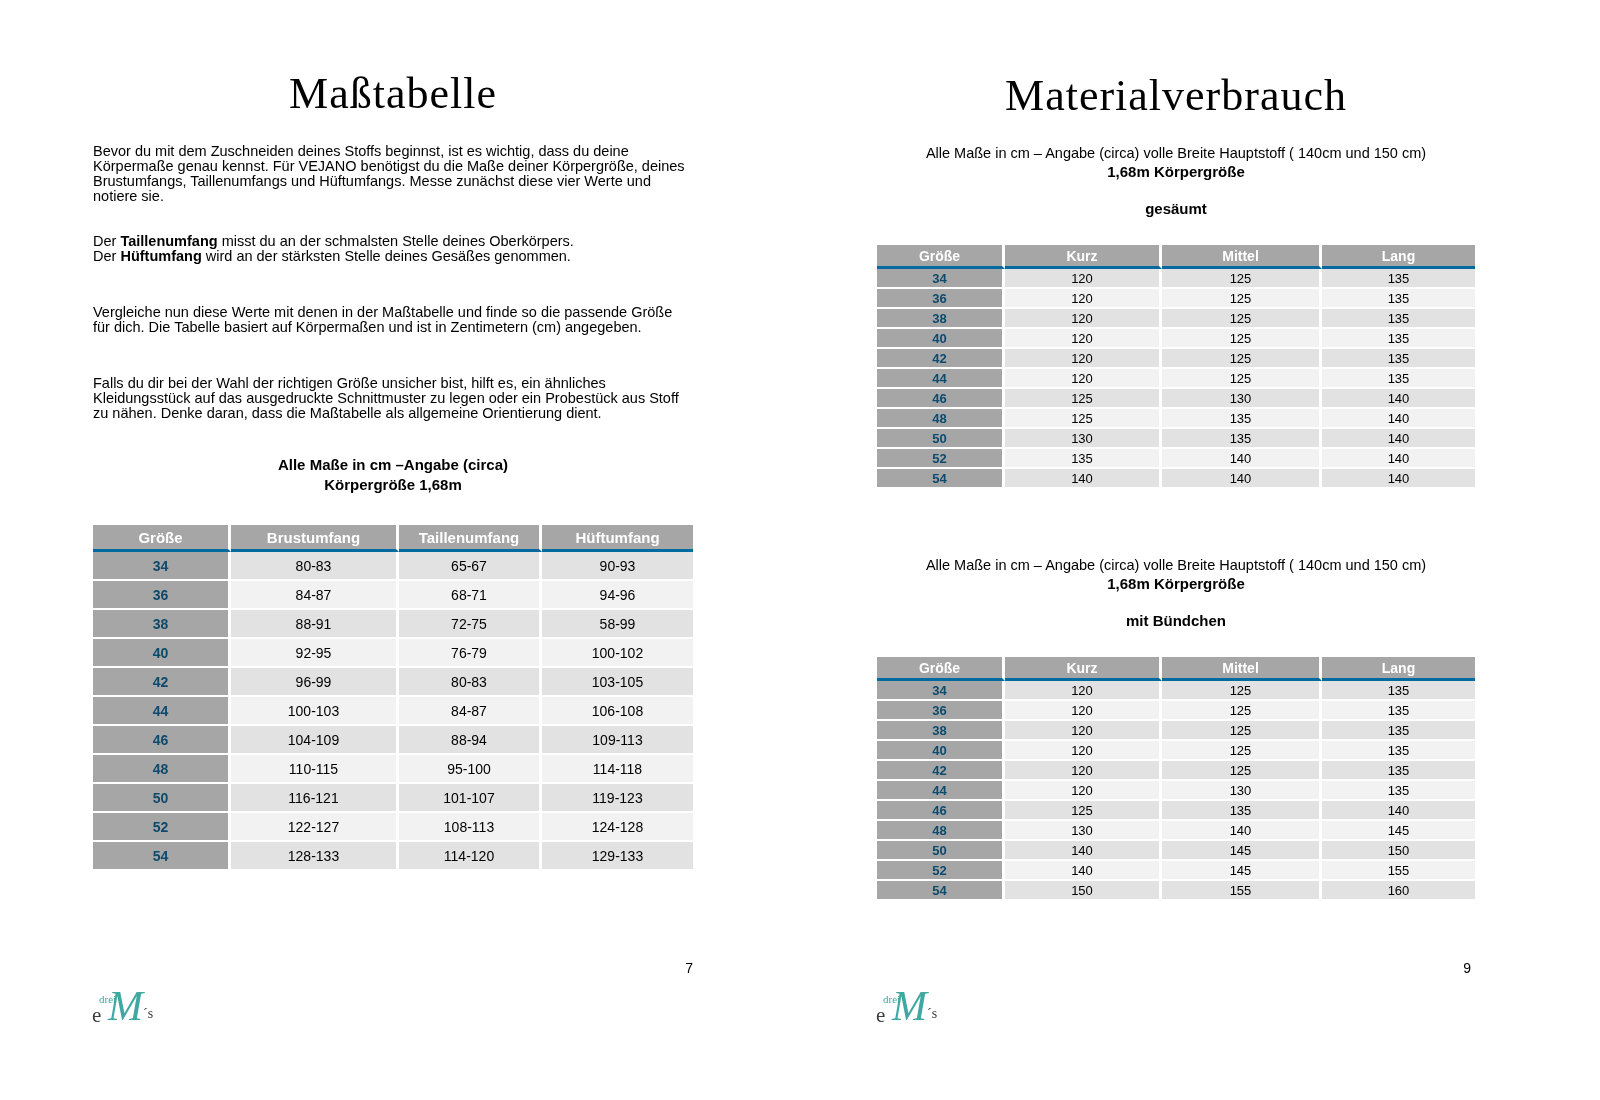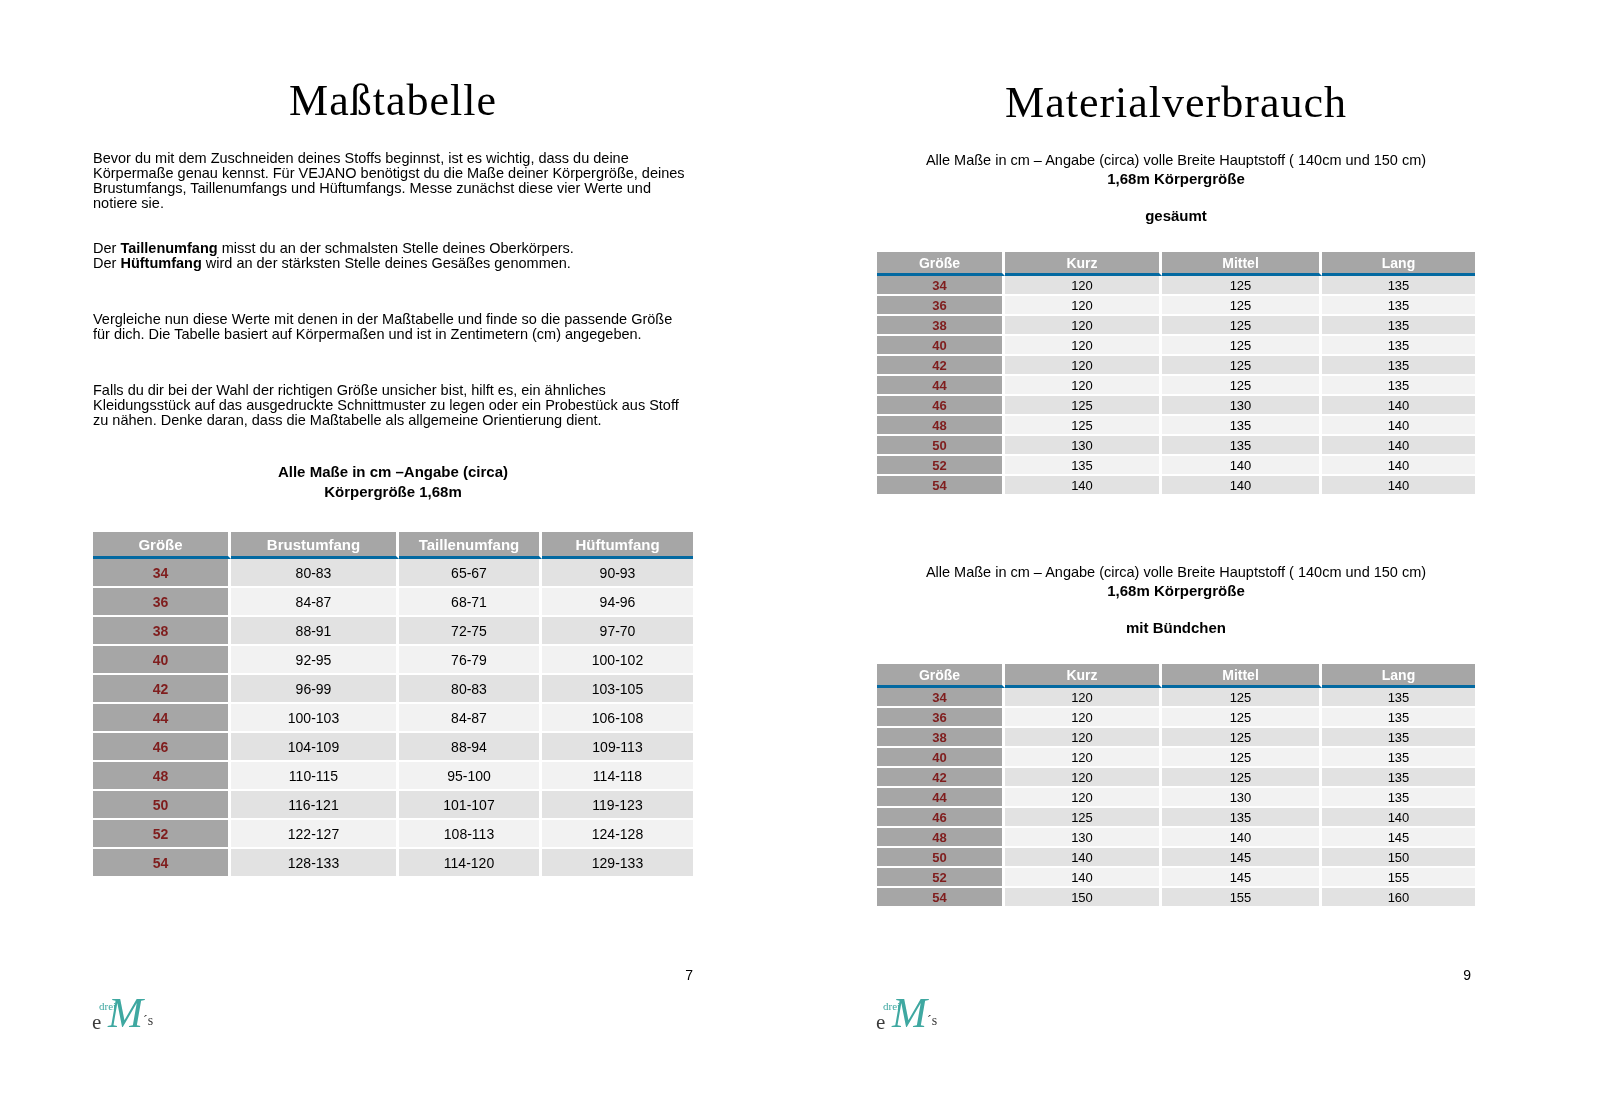--- a/index.html
+++ b/index.html
@@ -1,20 +1,20 @@
 <!DOCTYPE html>
 <html><head>
 <meta charset="utf-8">
 <style>
   html,body{margin:0;padding:0;background:#ffffff;}
   #canvas{
     position:relative;width:1600px;height:1100px;background:#ffffff;overflow:hidden;
     font-family:"Liberation Sans", sans-serif;color:#000;
   }
-  .page{position:absolute;top:11px;height:900px;}
+  .page{position:absolute;top:4px;height:900px;}
   #page-left{left:93px;width:600px;}
   #page-right{left:877px;width:598px;}
 
   .script-title{
     position:absolute;left:0;width:100%;margin:0;text-align:center;
     font-family:cursive;font-weight:400;font-size:44px;letter-spacing:1px;
   }
   .body-text{position:absolute;left:0;width:100%;margin:0;font-size:14.5px;line-height:15px;text-align:left;}
   .line{display:block;}
   b{font-weight:bold;}
@@ -22,21 +22,21 @@
   .tcap-normal{position:absolute;left:0;width:100%;margin:0;text-align:center;font-weight:normal;font-size:14.5px;line-height:19px;}
   .subtitle{position:absolute;left:0;width:100%;margin:0;text-align:center;font-weight:bold;font-size:15px;}
 
   table.tbl{position:absolute;left:0;border-collapse:separate;border-spacing:0;table-layout:fixed;}
   table.tbl th,table.tbl td{text-align:center;vertical-align:middle;padding:0;}
   table.tbl thead th{
     background:#a6a6a6;color:#ffffff;font-weight:bold;
     border-bottom:3px solid #0369a1;
   }
   table.tbl th:not(:last-child),table.tbl td:not(:last-child){border-right:3px solid #ffffff;}
-  table.tbl tbody th.rowhdr{background:#a6a6a6;color:#7f1d1d;font-weight:bold;}
+  table.tbl tbody th.rowhdr{background:#a6a6a6;color:#0c4a6e;font-weight:bold;}
   table.tbl tbody th,table.tbl tbody td{border-bottom:2px solid #ffffff;}
   table.tbl tbody tr:nth-child(odd) td{background:#e2e2e2;}
   table.tbl tbody tr:nth-child(even) td{background:#f2f2f2;}
 
   table.tbl-left{width:600px;}
   table.tbl-left thead th{height:24px;font-size:15px;}
   table.tbl-left tbody th,table.tbl-left tbody td{height:27px;font-size:14px;}
 
   table.tbl-right{width:598px;}
   table.tbl-right thead th{height:21px;font-size:14px;}
@@ -101,21 +101,21 @@
           <tr>
             <th class="rowhdr">36</th>
             <td>84-87</td>
             <td>68-71</td>
             <td>94-96</td>
           </tr>
           <tr>
             <th class="rowhdr">38</th>
             <td>88-91</td>
             <td>72-75</td>
-            <td>97-70</td>
+            <td>58-99</td>
           </tr>
           <tr>
             <th class="rowhdr">40</th>
             <td>92-95</td>
             <td>76-79</td>
             <td>100-102</td>
           </tr>
           <tr>
             <th class="rowhdr">42</th>
             <td>96-99</td>

